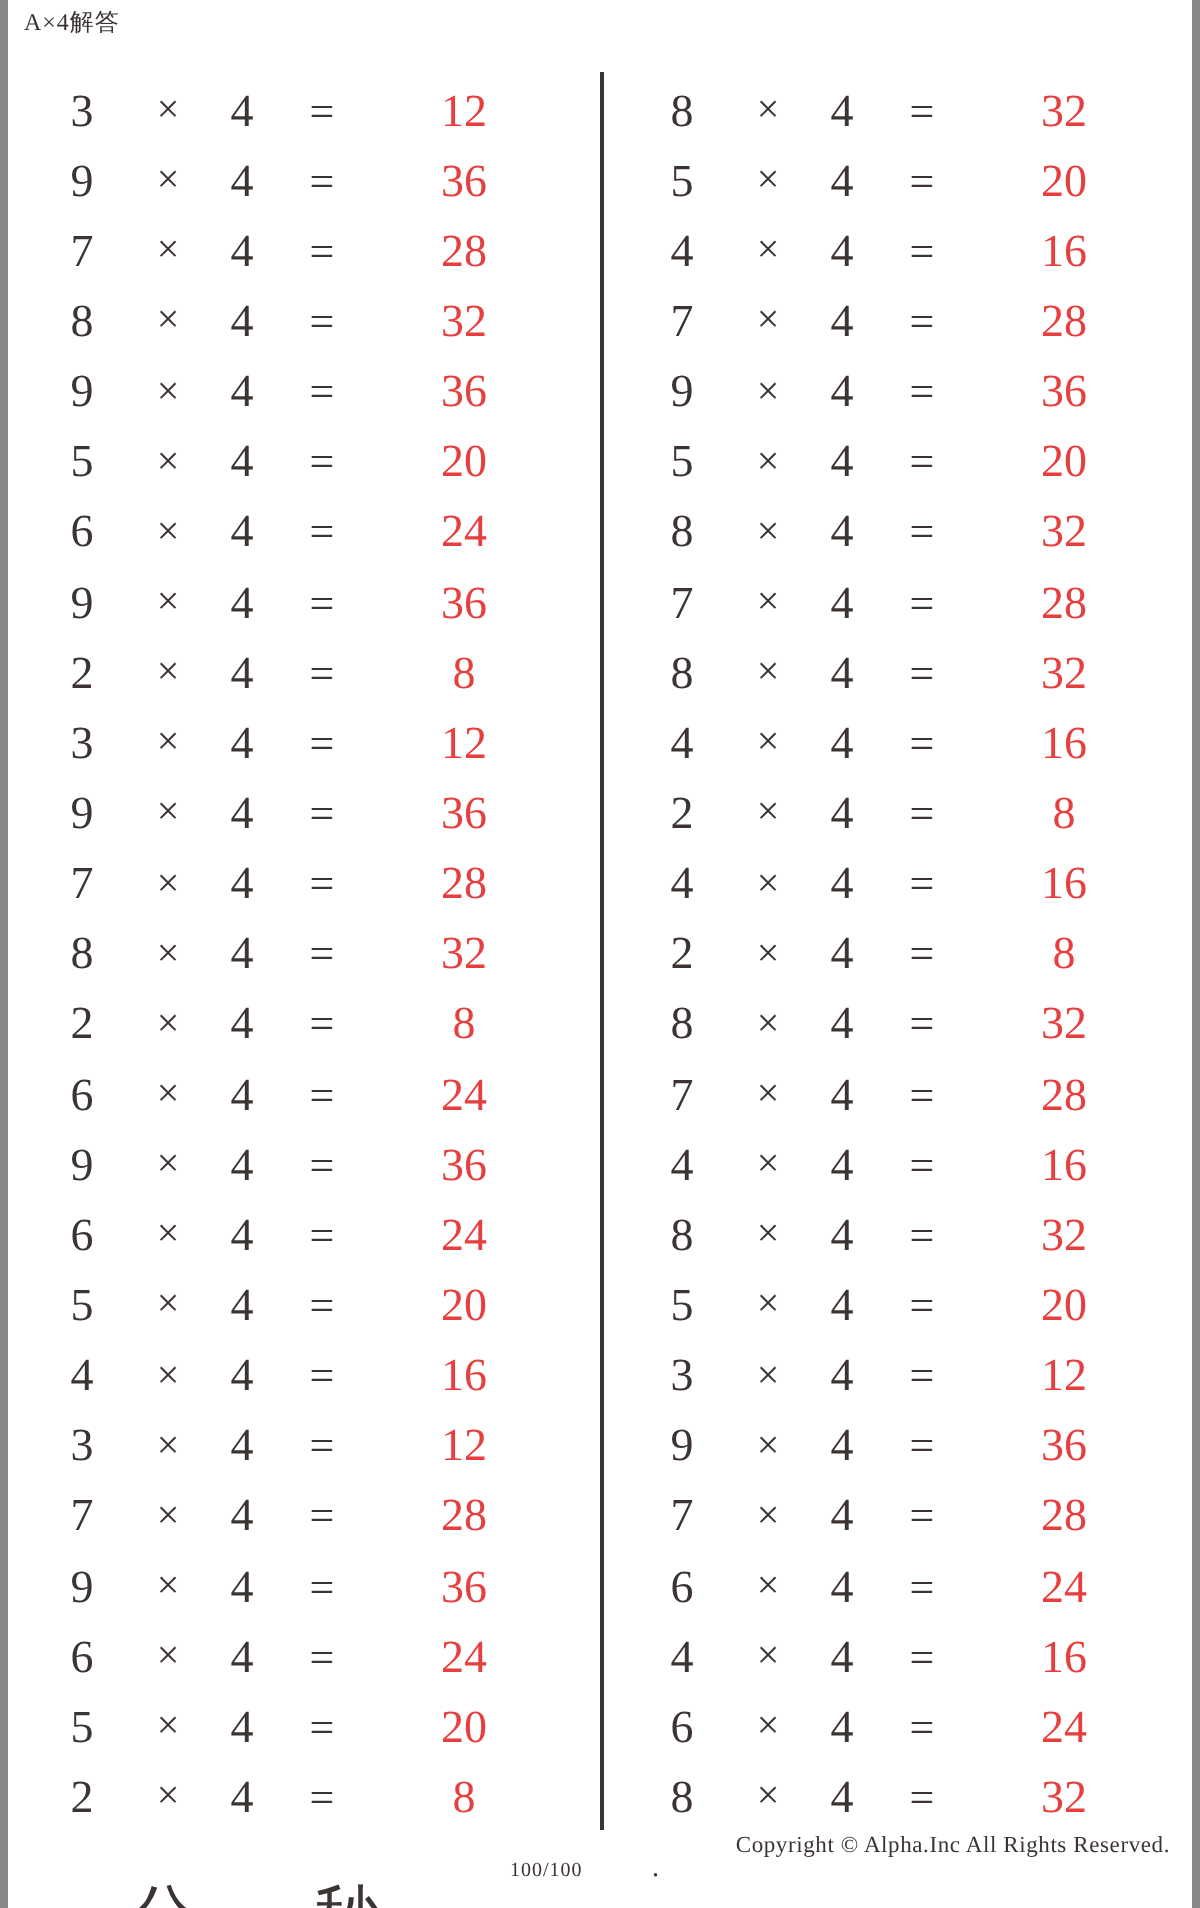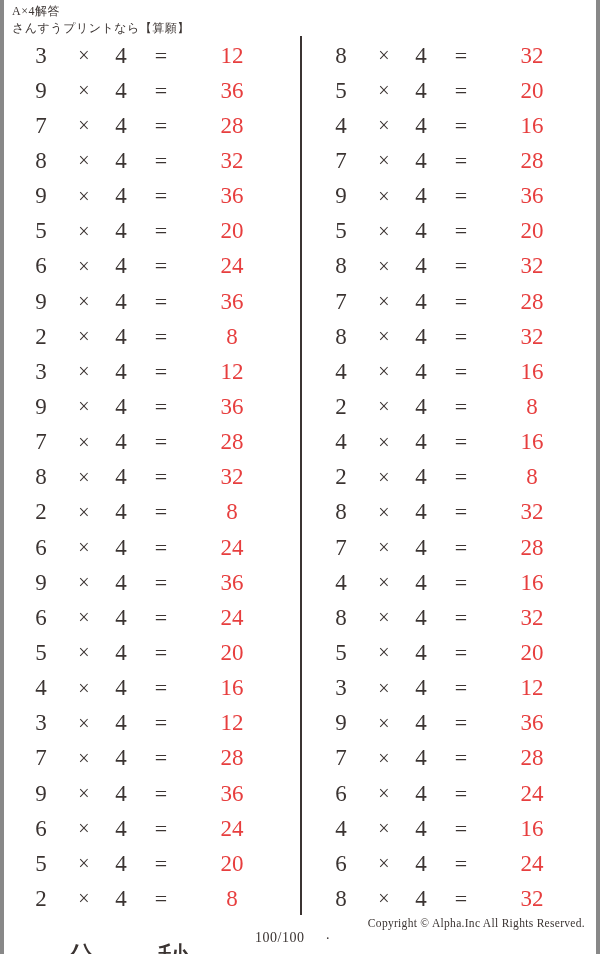--- a/index.html
+++ b/index.html
@@ -69,21 +69,21 @@
     font-size: 33px;
     line-height: 34px;
     white-space: nowrap;
   }
   .time-line .minutes { margin-left: 57px; }
   .time-line .seconds { margin-left: 51px; }
   .score {
     position: absolute;
     left: 251px;
     top: 930px;
-    font-size: 14px;
+    font-size: 10px;
     letter-spacing: 0.5px;
   }
   .score-dot {
     position: absolute;
     left: 322px;
     top: 927px;
     font-size: 14px;
   }
   .copyright {
     position: absolute;
@@ -95,21 +95,20 @@
     letter-spacing: 0.3px;
   }
 </style>
 </head>
 <body>
 
 <div class="page">
 
   <div class="header">
     <div>A×4解答</div>
-    <div>さんすうプリントなら【算願】</div>
   </div>
 
   <div class="col col-left" id="col-left">
       <div class="row">
         <span class="c n1">3</span>
         <span class="c op">×</span>
         <span class="c n2">4</span>
         <span class="c eq">=</span>
         <span class="c ans">12</span>
       </div>

